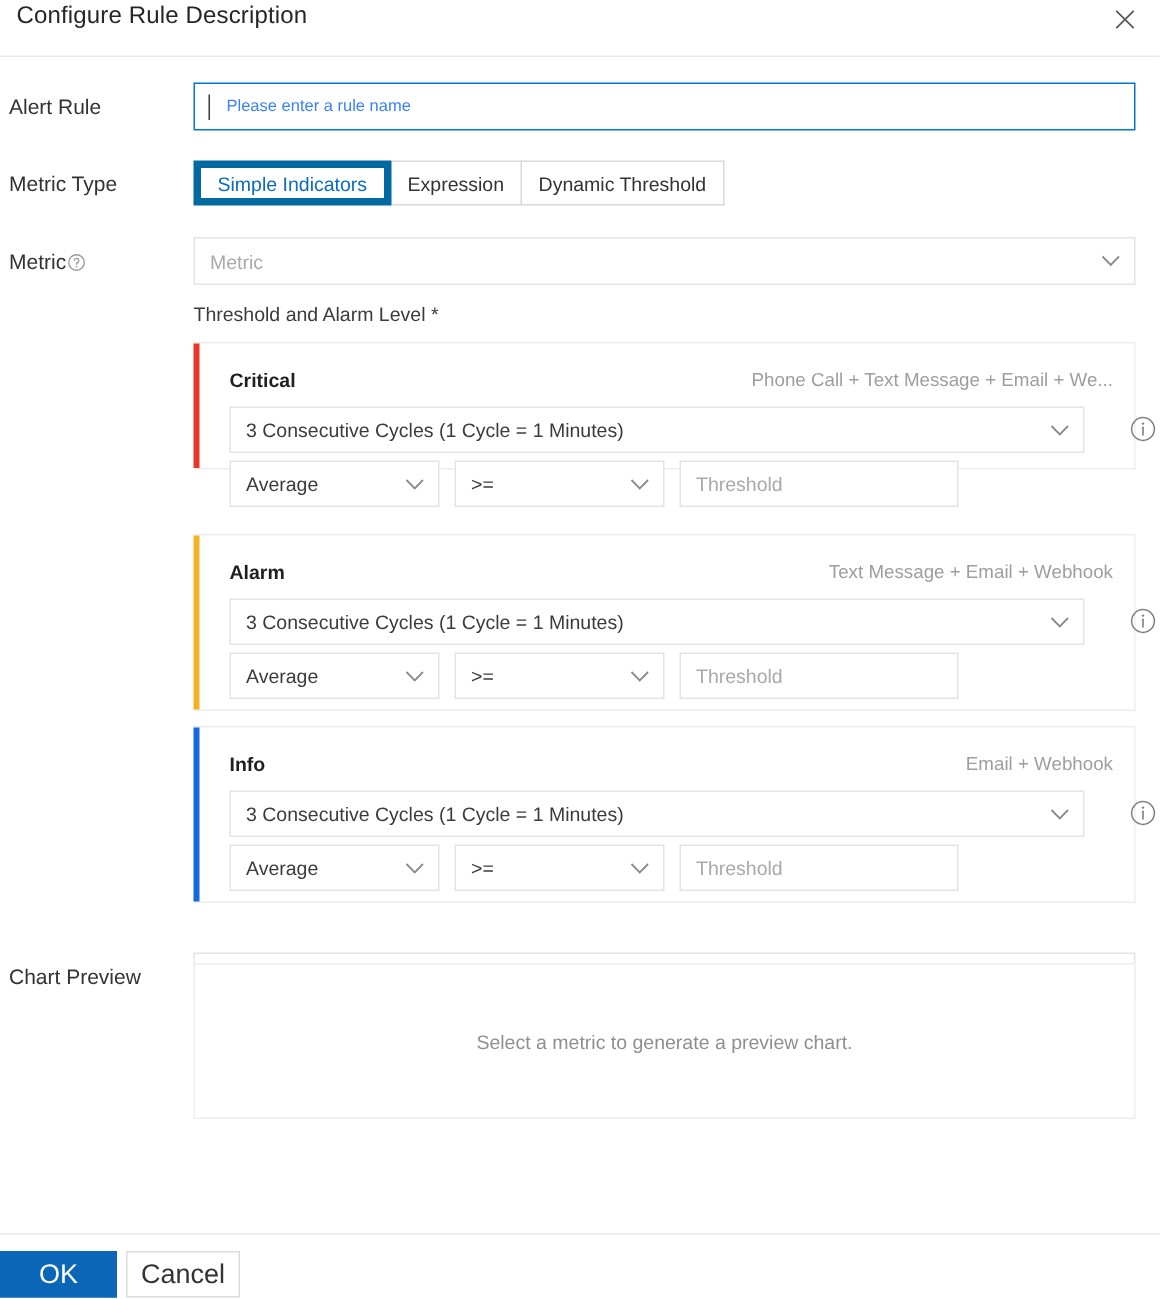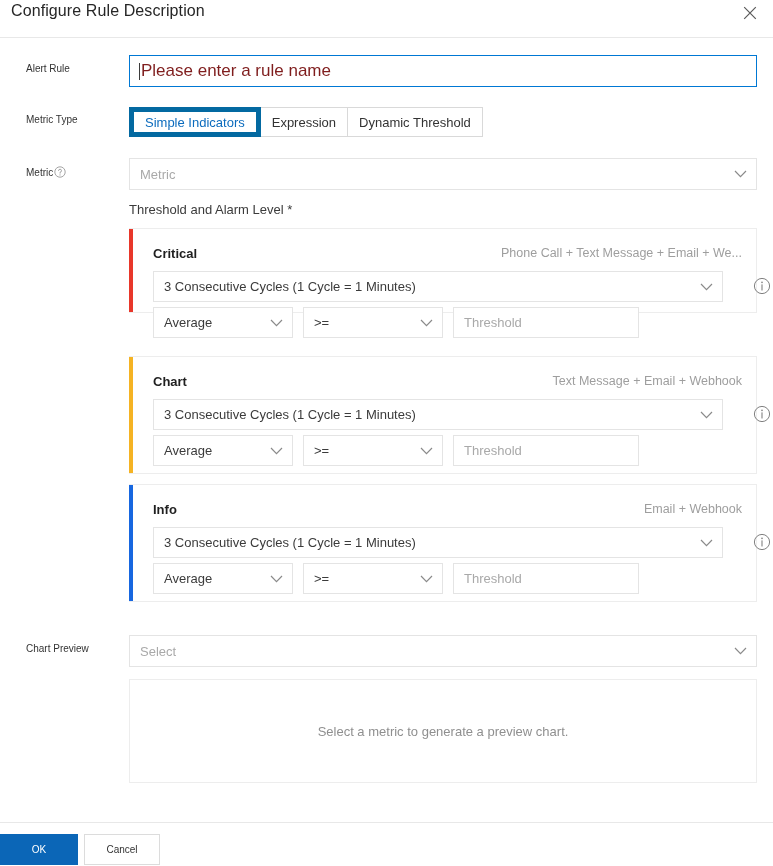--- a/index.html
+++ b/index.html
@@ -52,22 +52,22 @@
     left: 0; top: 38px;
     width: 773px;
     height: 784px;
     overflow: hidden;
   }
 
   .row { position: absolute; left: 0; width: 773px; }
 
   .field-label {
     position: absolute;
-    left: 26px;
-    font-size: 10px;
+    left: 6px;
+    font-size: 14px;
     color: #333333;
     white-space: nowrap;
     text-align: center;
   }
   .label-help {
     display: inline-flex;
     align-items: center;
     justify-content: center;
     vertical-align: -2px;
     margin-left: 1px;
@@ -88,23 +88,23 @@
     padding-left: 9px;
     position: relative;
   }
   .text-input .caret {
     position: absolute;
     left: 9px; top: 7px;
     width: 1px; height: 17px;
     background: #3b3b3b;
   }
   .text-input .ph {
-    font-size: 17px;
-    color: #7f1d1d;
-    padding-left: 2px;
+    font-size: 11px;
+    color: #3b82f6;
+    padding-left: 12px;
   }
 
   
   .tabs { display: flex; }
   .tab {
     height: 30px;
     padding: 0 11px;
     display: flex;
     align-items: center;
     justify-content: center;
@@ -228,21 +228,21 @@
     position: absolute;
     left: 0; top: 822px;
     width: 773px; height: 44px;
     border-top: 1px solid #e8e8e8;
     background: #ffffff;
   }
   .btn {
     position: absolute;
     top: 11px;
     height: 31px;
-    font-size: 10px;
+    font-size: 18px;
     display: flex;
     align-items: center;
     justify-content: center;
     cursor: pointer;
   }
   .btn-primary {
     left: 0;
     width: 78px;
     background: #0b66b7;
     color: #ffffff;
@@ -358,21 +358,21 @@
           </span>
         </div>
         <div class="thr-input">
           <span>Threshold</span>
         </div>
       </div>
     </div>
 
     <div class="sev-card" style="top:318px;height:118px;">
       <div class="sev-bar" style="background:#f5b323;"></div>
-      <div class="sev-name" style="top:17px;">Chart</div>
+      <div class="sev-name" style="top:17px;">Alarm</div>
       <div class="sev-channels" style="top:17px;">Text Message + Email + Webhook</div>
 
       <div class="cycle-row" style="top:42px;width:594px;">
         <div class="sel cycle-sel">
           <span class="sel-val">3 Consecutive Cycles (1 Cycle = 1 Minutes)</span>
           <span class="chev">
             <svg width="13" height="8" viewBox="0 0 13 8">
                 <path d="M1 1 L6.5 6.6 L12 1" stroke="currentColor" stroke-width="1.2" fill="none"></path>
               </svg>
           </span>
@@ -462,21 +462,21 @@
           <span class="sel-val ph">Select</span>
           <span class="chev">
             <svg width="13" height="8" viewBox="0 0 13 8">
                 <path d="M1 1 L6.5 6.6 L12 1" stroke="currentColor" stroke-width="1.2" fill="none"></path>
               </svg>
           </span>
         </div>
       </div>
     </div>
 
-    <div class="preview-box" style="top:641px;">
+    <div class="preview-box" style="top:604px;">
       <span class="preview-text">Select a metric to generate a preview chart.</span>
     </div>
 
   </div>
 
   <div class="dlg-footer">
     <div class="btn btn-primary">OK</div>
     <div class="btn btn-default">Cancel</div>
   </div>
 

